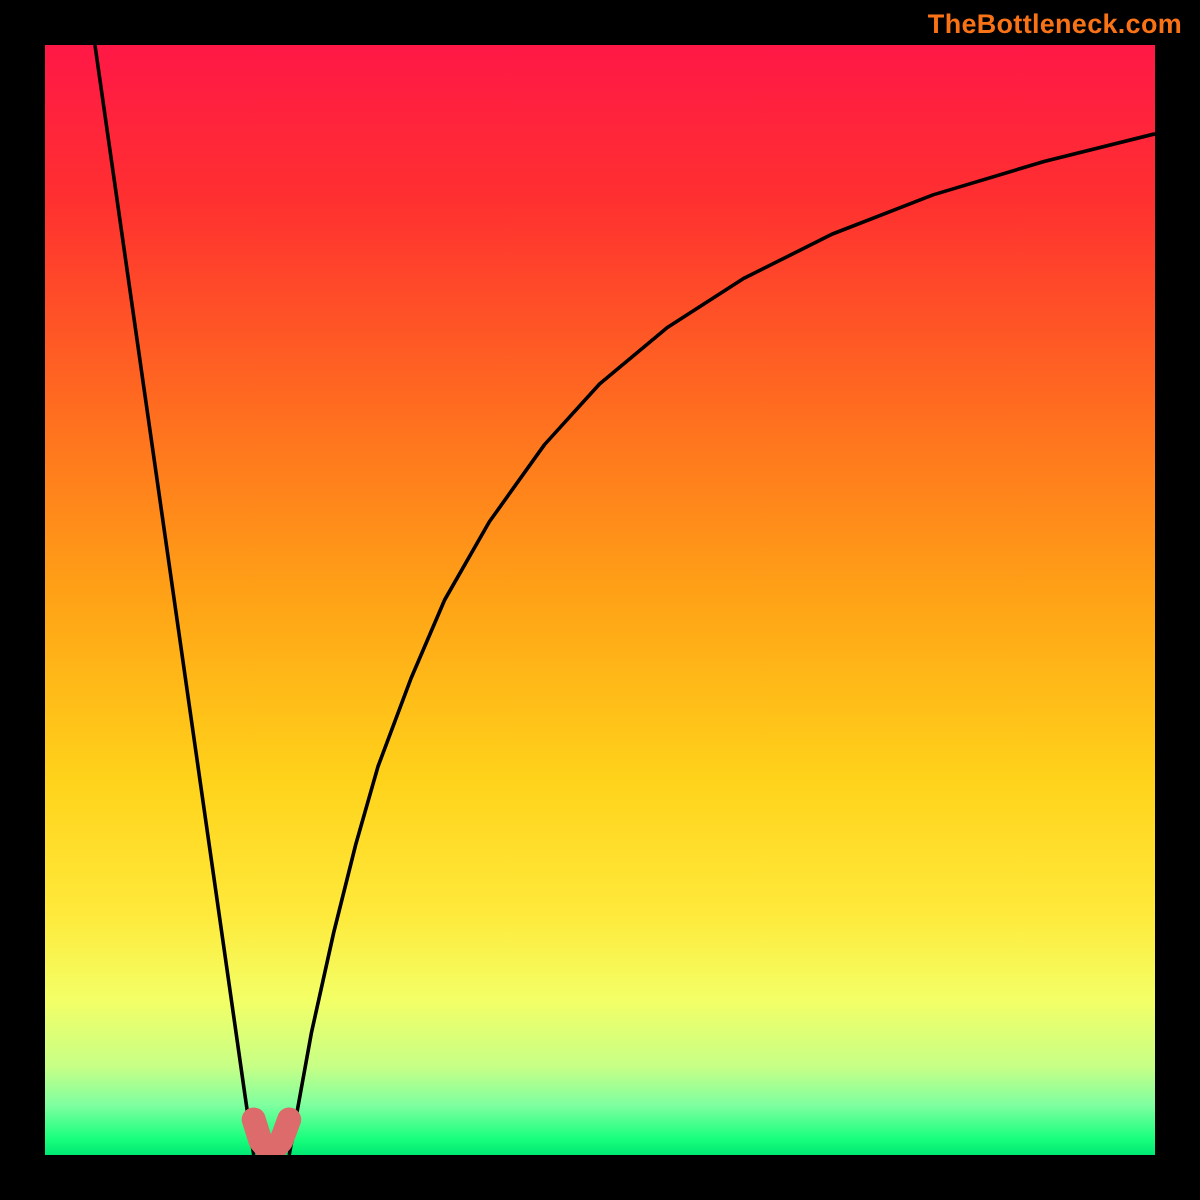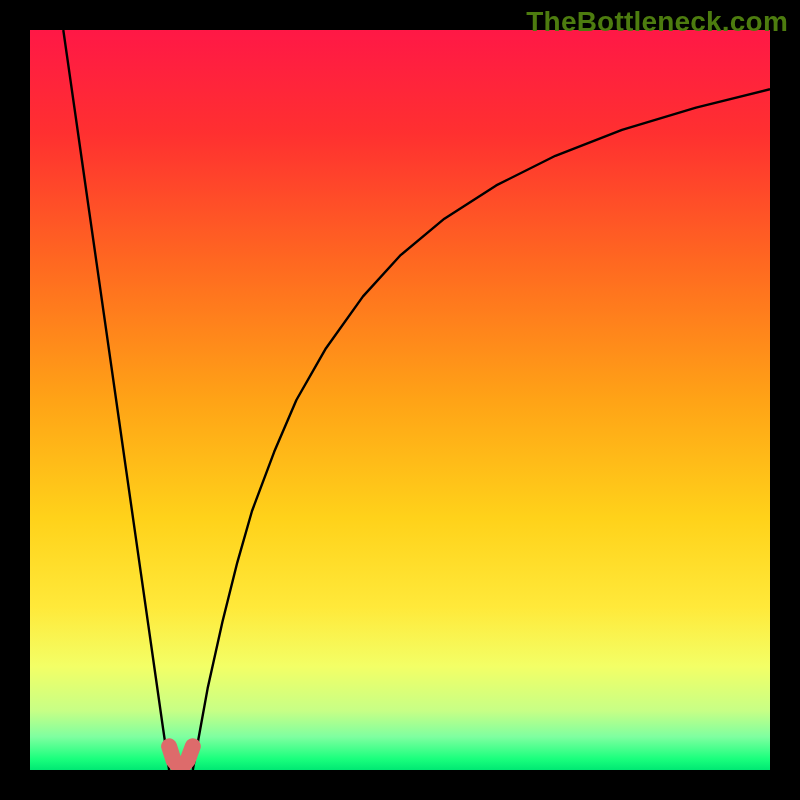--- a/index.html
+++ b/index.html
@@ -31,23 +31,23 @@
     left: 0;
     top: 0;
     width: 100%;
     height: 100%;
   }
   .watermark {
     position: absolute;
     top: 6px;
     right: 12px;
     font-family: Arial, Helvetica, sans-serif;
-    font-size: 28px;
+    font-size: 18px;
     font-weight: 600;
-    color: #4d7c0f;
+    color: #f97316;
     letter-spacing: 0.2px;
   }
   svg.curve {
     position: absolute;
     left: 0;
     top: 0;
     width: 100%;
     height: 100%;
   }
 </style>

